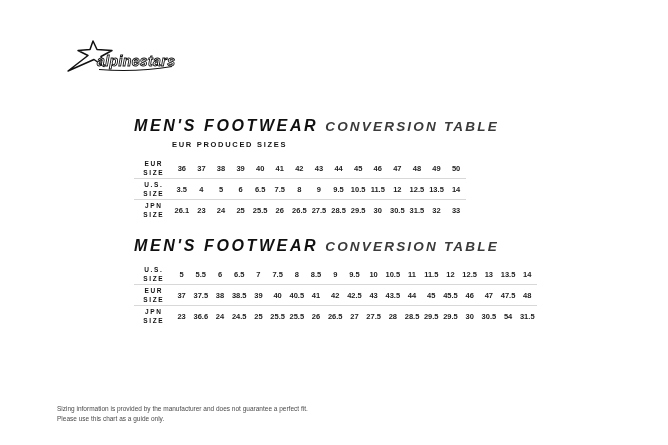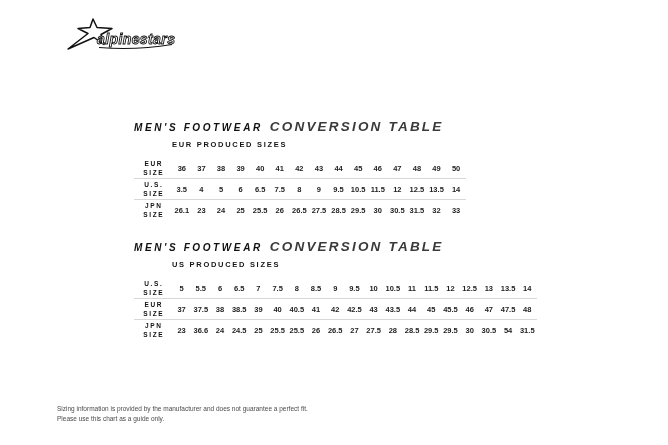--- a/index.html
+++ b/index.html
@@ -2,27 +2,27 @@
 <html><head>
 <meta charset="utf-8">
 <style>
   html,body{margin:0;padding:0;}
   body{
     width:668px;height:445px;position:relative;overflow:hidden;
     background:#ffffff;
     font-family:"Liberation Sans", sans-serif;
     color:var(--text,#1a1a1a);
   }
-  .logo{position:absolute;left:66px;top:16px;width:112px;height:42px;}
+  .logo{position:absolute;left:66px;top:38px;width:112px;height:42px;}
   .section{position:absolute;left:134px;}
   .section.s1{top:117px;}
   .section.s2{top:237px;}
   .title{white-space:nowrap;font-style:italic;}
   .title-main{
-    font-weight:900;font-size:10px;letter-spacing:2.6px;color:#101010;
+    font-weight:900;font-size:16px;letter-spacing:2.6px;color:#101010;
   }
   .title-light{
     font-weight:700;font-size:13.5px;letter-spacing:2.2px;color:#3a3a3a;margin-left:7px;
   }
   .caption{
     margin-top:5px;font-weight:700;font-size:7.5px;letter-spacing:1.7px;color:#141414;
     white-space:nowrap;
     padding-left:38px;
   }
   .size-table{margin-top:9px;}
@@ -126,21 +126,20 @@
         <div class="tcell">32</div>
         <div class="tcell">33</div>
       </div>
     </div>
 </div>
 
 <div class="section s2">
   <div class="title">
     <span class="title-main">MEN'S FOOTWEAR</span><span class="title-light">CONVERSION TABLE</span>
   </div>
-  <div class="caption">US PRODUCED SIZES</div>
   <div class="size-table t2">
       <div class="trow sep">
         <div class="tlabel">
           <span>U.S.</span>
           <span>SIZE</span>
         </div>
         <div class="tcell">5</div>
         <div class="tcell">5.5</div>
         <div class="tcell">6</div>
         <div class="tcell">6.5</div>

